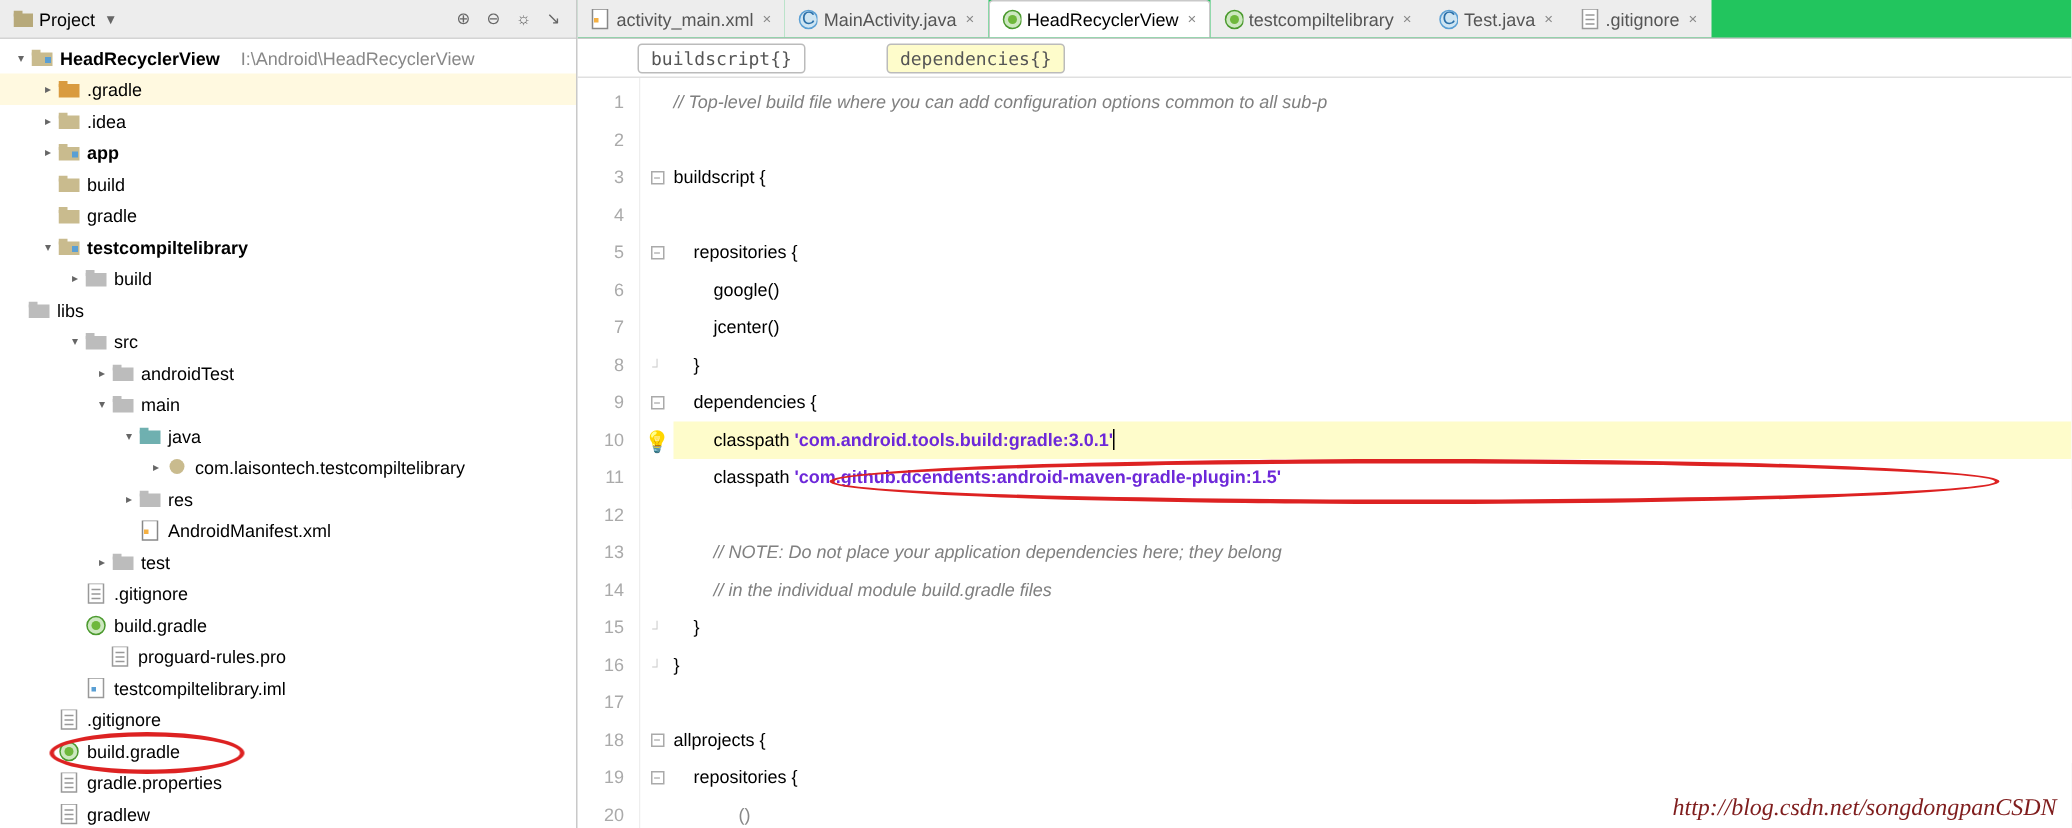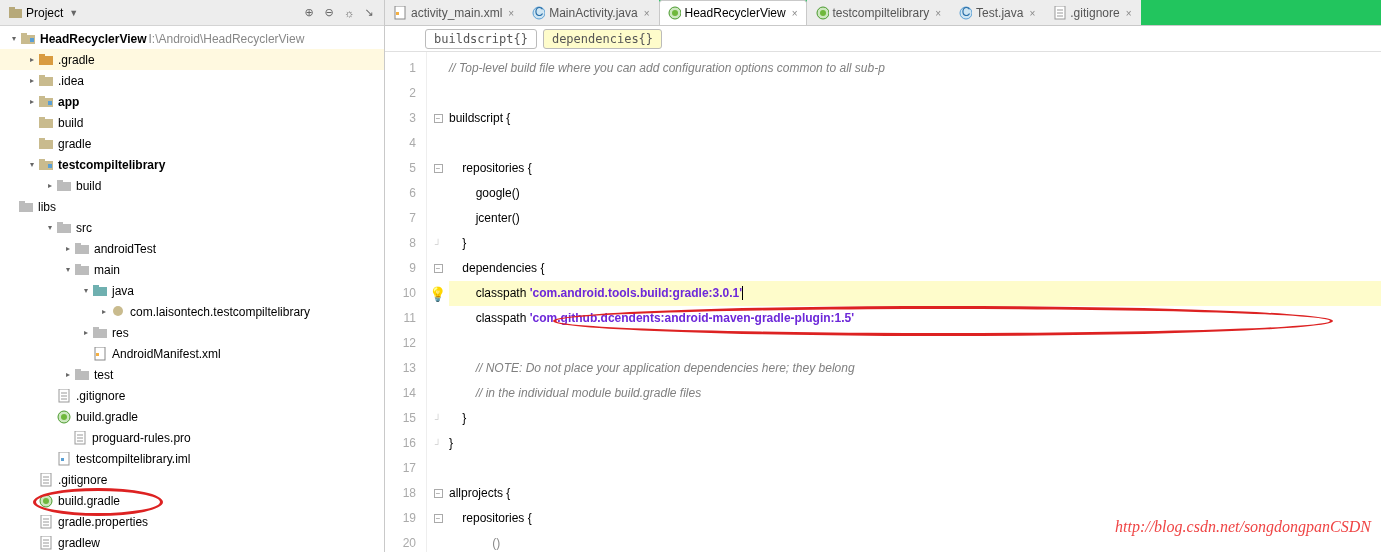--- a/index.html
+++ b/index.html
@@ -11,45 +11,45 @@
 .panel-header .dropdown-icon { font-size: 9px; color: #666; margin-left: 2px; }
 .panel-header .actions { display: flex; gap: 6px; }
 .panel-header .act-icon { width: 14px; height: 14px; color: #666; display: flex; align-items: center; justify-content: center; font-size: 11px; }
 .tree { flex: 1; overflow: auto; padding-top: 2px; }
 .tree-row { display: flex; align-items: center; height: 21px; padding-left: 6px; white-space: nowrap; }
 .tree-row.selected { background: #fff9e0; }
 .tree-row .arrow { width: 12px; height: 12px; display: inline-flex; align-items: center; justify-content: center; font-size: 8px; color: #666; }
 .tree-row .icon { width: 16px; height: 14px; display: inline-flex; align-items: center; justify-content: center; margin-right: 4px; }
 .tree-row .label { color: #000; }
 .tree-row .bold { font-weight: bold; }
-.tree-row .path { color: #888; margin-left: 2px; }
+.tree-row .path { color: #888; margin-left: 14px; }
 .red-circle { position: absolute; border: 3px solid #d22; border-radius: 50%; pointer-events: none; }
 .editor-panel { flex: 1; display: flex; flex-direction: column; background: #fff; }
 .tabs { height: 26px; background: #22c55e; display: flex; align-items: flex-start; border-bottom: 1px solid #c9c9c9; overflow: hidden; }
 .tab { height: 25px; padding: 0 8px; display: flex; align-items: center; gap: 4px; border: 1px solid transparent; border-bottom: none; background: #ededed; color: #555; }
 .tab.active { background: #fff; border-color: #c9c9c9; color: #000; border-radius: 3px 3px 0 0; }
 .tab .close { font-size: 10px; color: #888; margin-left: 2px; }
 .tab .ficon { width: 13px; height: 13px; display: inline-flex; align-items: center; justify-content: center; }
 .breadcrumb { height: 26px; display: flex; align-items: center; padding-left: 40px; gap: 6px; border-bottom: 1px solid #e0e0e0; }
 .crumb { border: 1px solid #bbb; border-radius: 3px; padding: 2px 8px; font-family: "Consolas", monospace; font-size: 12px; background: #fff; color: #555; }
-.crumb.active { background: #fefccb; }
+.crumb.active { background: #fefccb; margin-left: 48px; }
 .code-area { flex: 1; display: flex; overflow: hidden; font-family: "Consolas", monospace; font-size: 14px; }
 .gutter { width: 42px; background: #fff; text-align: right; color: #aaa; padding-top: 4px; border-right: 1px solid #eee; }
 .gutter div { height: 25px; line-height: 25px; padding-right: 10px; }
 .fold-col { width: 22px; background: #fff; padding-top: 4px; }
 .fold-col div { height: 25px; display: flex; align-items: center; justify-content: center; }
 .fold-mark { width: 9px; height: 9px; border: 1px solid #aaa; font-size: 8px; line-height: 7px; text-align: center; color: #888; }
 .bulb { color: #e6b800; font-size: 14px; }
 .code { flex: 1; padding-top: 4px; position: relative; }
 .code .line { height: 25px; line-height: 25px; white-space: pre; }
 .code .line.hl { background: #fefccb; }
 .comment { color: #808080; font-style: italic; }
 .string { color: #6d28d9; font-weight: bold; }
 .editor-red-oval { position: absolute; border: 3px solid #d22; border-radius: 50%/50%; pointer-events: none; }
-.watermark { position: absolute; right: 10px; bottom: 16px; color: #ef4444; font-style: italic; font-family: serif; font-size: 16px; }
+.watermark { position: absolute; right: 10px; bottom: 4px; color: #7f1d1d; font-style: italic; font-family: serif; font-size: 16px; }
 .caret { border-right: 1px solid #000; }
 </style>
 </head>
 <body>
 
 <div class="project-panel" style="position:relative;">
   <div class="panel-header">
     <div class="title-area">
       <span class="folder-icon">
         <svg width="13" height="12" viewBox="0 0 13 12">

